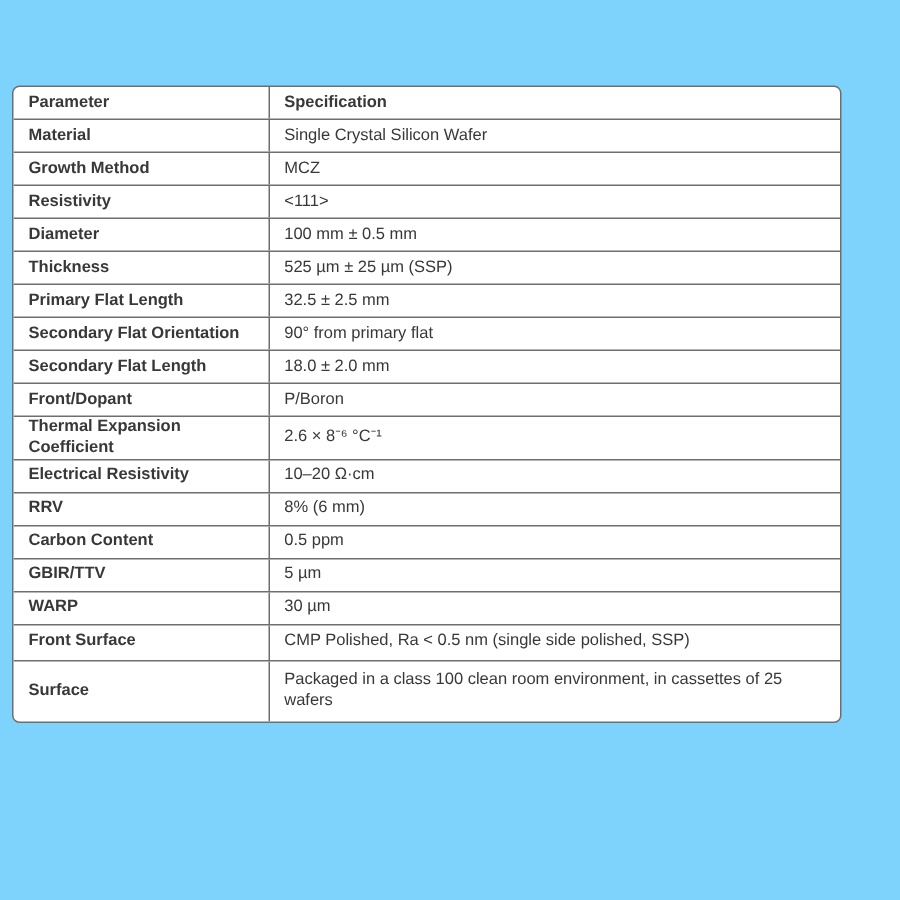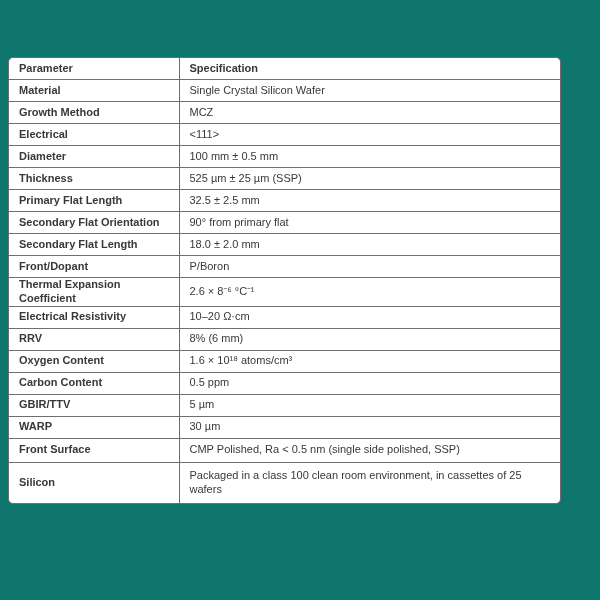--- a/index.html
+++ b/index.html
@@ -7,21 +7,21 @@
     padding: 0;
     width: 600px;
     height: 600px;
     background: #ffffff;
     font-family: "Liberation Sans", sans-serif;
   }
   .page {
     position: relative;
     width: 600px;
     height: 600px;
-    background: #0f766e;
+    background: #7dd3fc;
   }
   .table-wrap {
     position: absolute;
     left: 8px;
     top: 57px;
     width: 553px;
     border: 1px solid #6e6e6e;
     border-radius: 5px;
     overflow: hidden;
     background: #ffffff;
@@ -72,21 +72,21 @@
     <td class="param">Material</td>
     <td class="spec">Single Crystal Silicon Wafer</td>
   </tr>
 
   <tr>
     <td class="param">Growth Method</td>
     <td class="spec">MCZ</td>
   </tr>
 
   <tr>
-    <td class="param">Electrical</td>
+    <td class="param">Resistivity</td>
     <td class="spec">&lt;111&gt;</td>
   </tr>
 
   <tr>
     <td class="param">Diameter</td>
     <td class="spec">100 mm ± 0.5 mm</td>
   </tr>
 
   <tr>
     <td class="param">Thickness</td>
@@ -122,24 +122,20 @@
   <tr>
     <td class="param">Electrical Resistivity</td>
     <td class="spec">10–20 Ω·cm</td>
   </tr>
 
   <tr>
     <td class="param">RRV</td>
     <td class="spec">8% (6 mm)</td>
   </tr>
 
-  <tr>
-    <td class="param">Oxygen Content</td>
-    <td class="spec">1.6 × 10¹⁸ atoms/cm³</td>
-  </tr>
 
   <tr>
     <td class="param">Carbon Content</td>
     <td class="spec">0.5 ppm</td>
   </tr>
 
   <tr>
     <td class="param">GBIR/TTV</td>
     <td class="spec">5 µm</td>
   </tr>
@@ -149,19 +145,19 @@
     <td class="spec">30 µm</td>
   </tr>
 
 
   <tr>
     <td class="param">Front Surface</td>
     <td class="spec">CMP Polished, Ra &lt; 0.5 nm (single side polished, SSP)</td>
   </tr>
 
   <tr>
-    <td class="param">Silicon</td>
+    <td class="param">Surface</td>
     <td class="spec">Packaged in a class 100 clean room environment, in cassettes of 25 wafers</td>
   </tr>
 </tbody>
     </table>
   </div>
 </div>
 
 </body></html>

